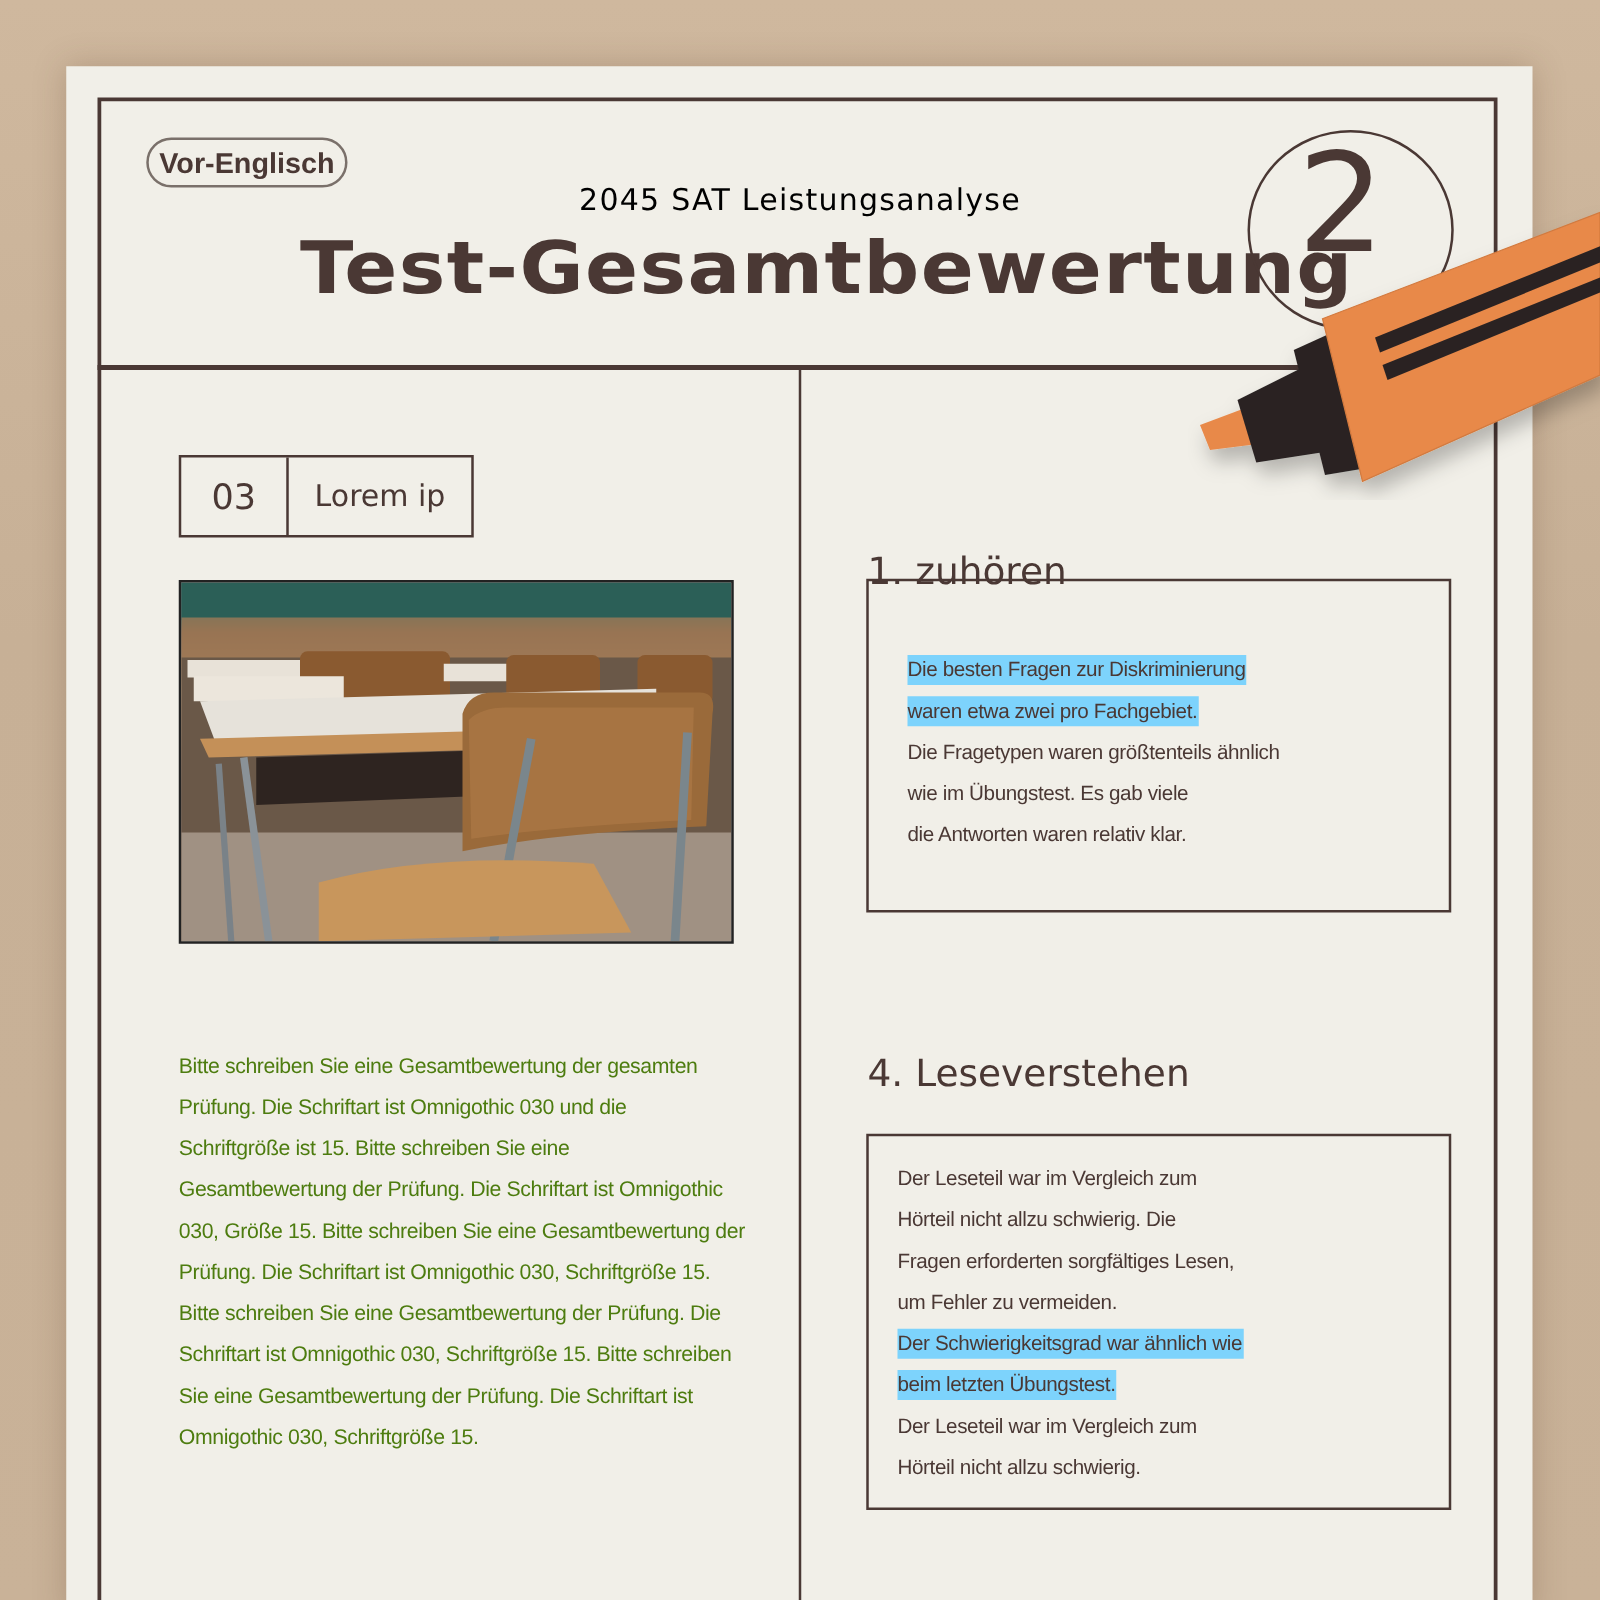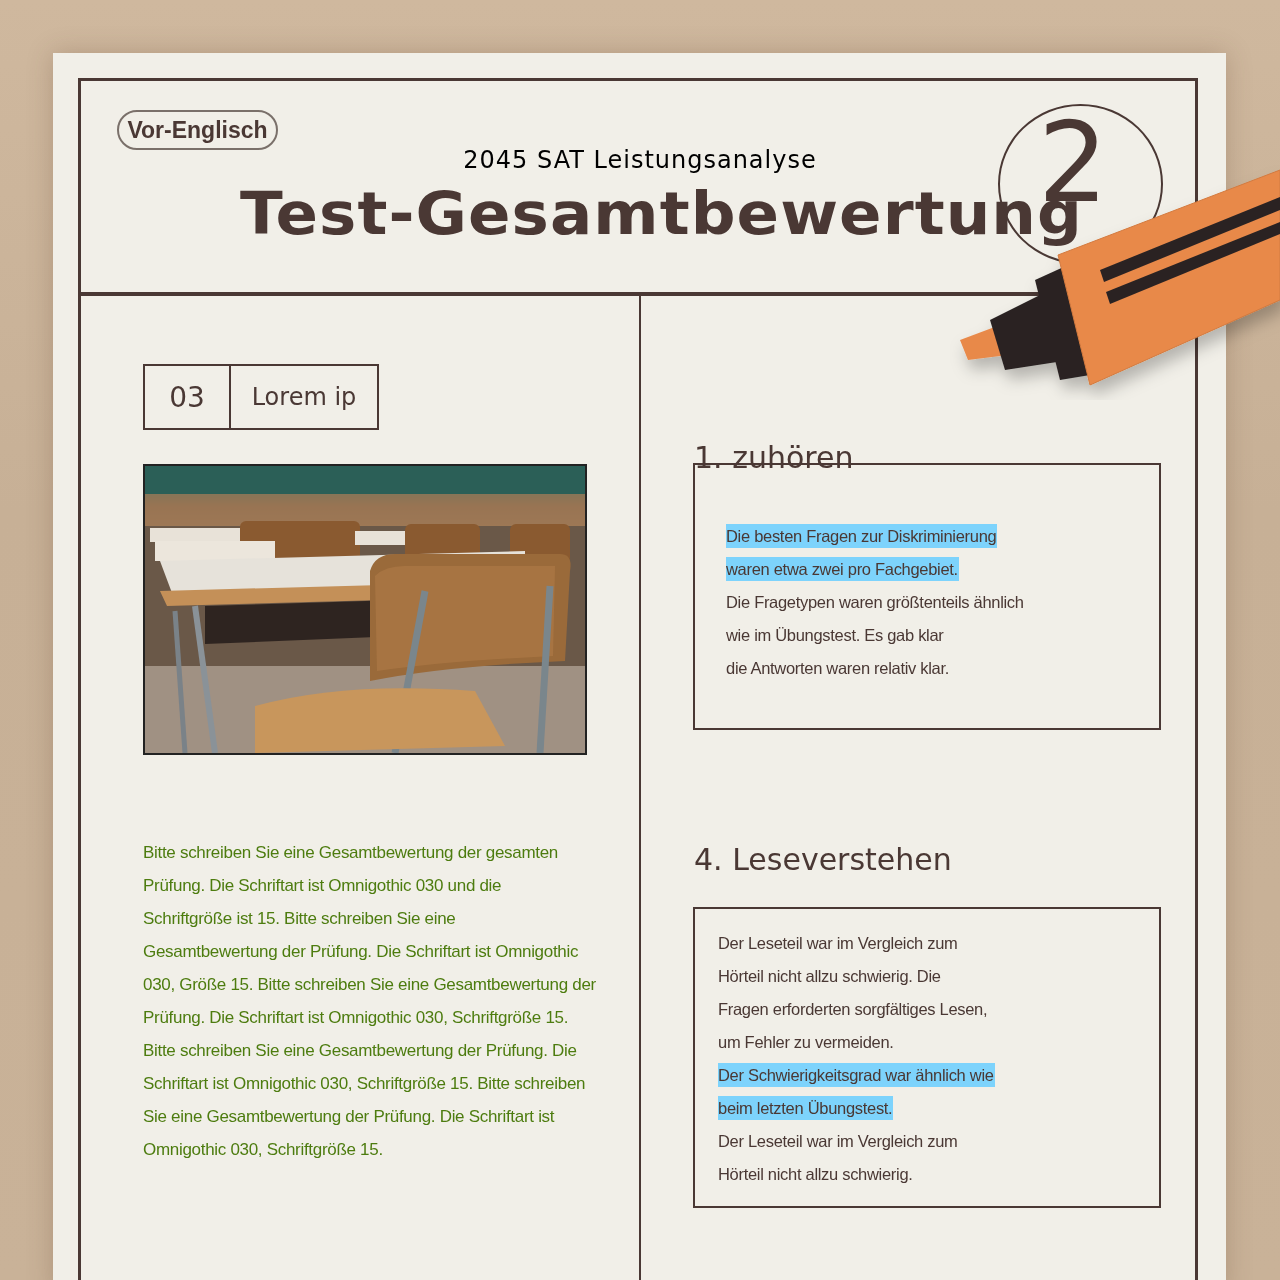--- a/index.html
+++ b/index.html
@@ -169,21 +169,21 @@
   <span class="line">Sie eine Gesamtbewertung der Prüfung. Die Schriftart ist</span>
   <span class="line">Omnigothic 030, Schriftgröße 15.</span>
 </div>
 
 <div class="sec-heading" style="top:424px;margin-top:16px;">1. zuhören</div>
 <div class="box" style="top:463px; height:267px;"></div>
 <div class="box-text" style="left:726px; top:520px;">
   <span class="line"><span class="hl">Die besten Fragen zur Diskriminierung</span></span>
   <span class="line"><span class="hl">waren etwa zwei pro Fachgebiet.</span></span>
   <span class="line">Die Fragetypen waren größtenteils ähnlich</span>
-  <span class="line">wie im Übungstest. Es gab klar</span>
+  <span class="line">wie im Übungstest. Es gab viele</span>
   <span class="line">die Antworten waren relativ klar.</span>
 </div>
 
 <div class="sec-heading" style="top:842px;">4. Leseverstehen</div>
 <div class="box" style="top:907px; height:301px;"></div>
 <div class="box-text" style="left:718px; top:927px;">
   <span class="line">Der Leseteil war im Vergleich zum</span>
   <span class="line">Hörteil nicht allzu schwierig. Die</span>
   <span class="line">Fragen erforderten sorgfältiges Lesen,</span>
   <span class="line">um Fehler zu vermeiden.</span>

